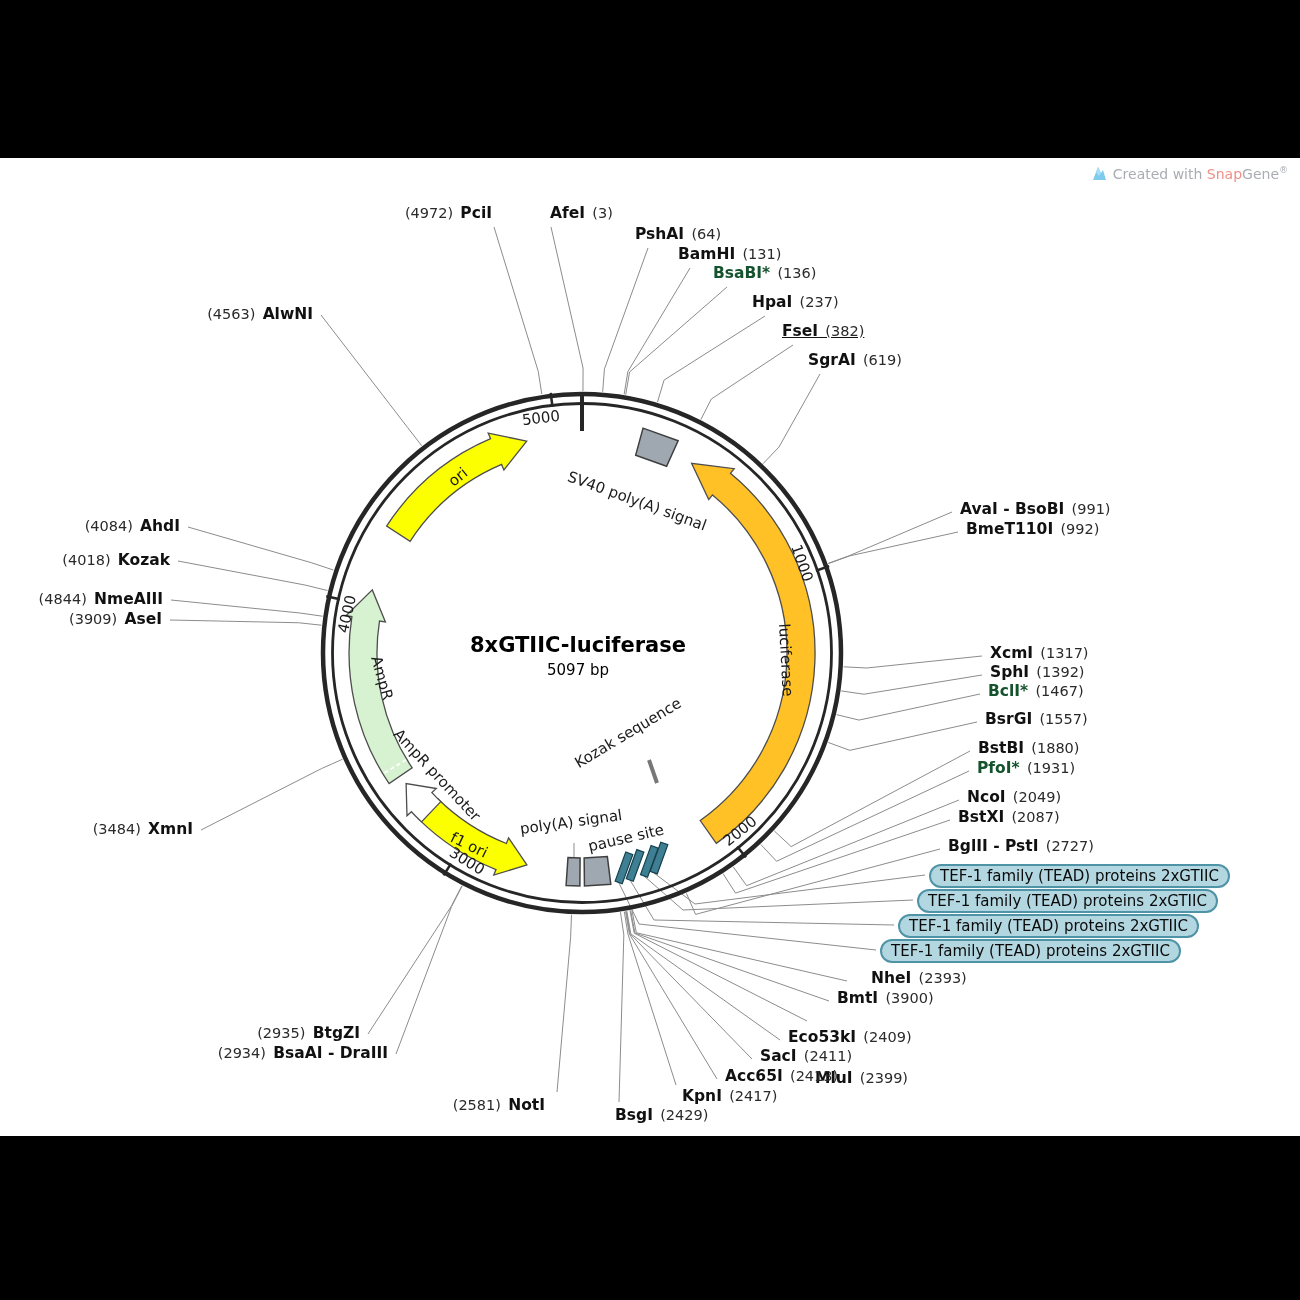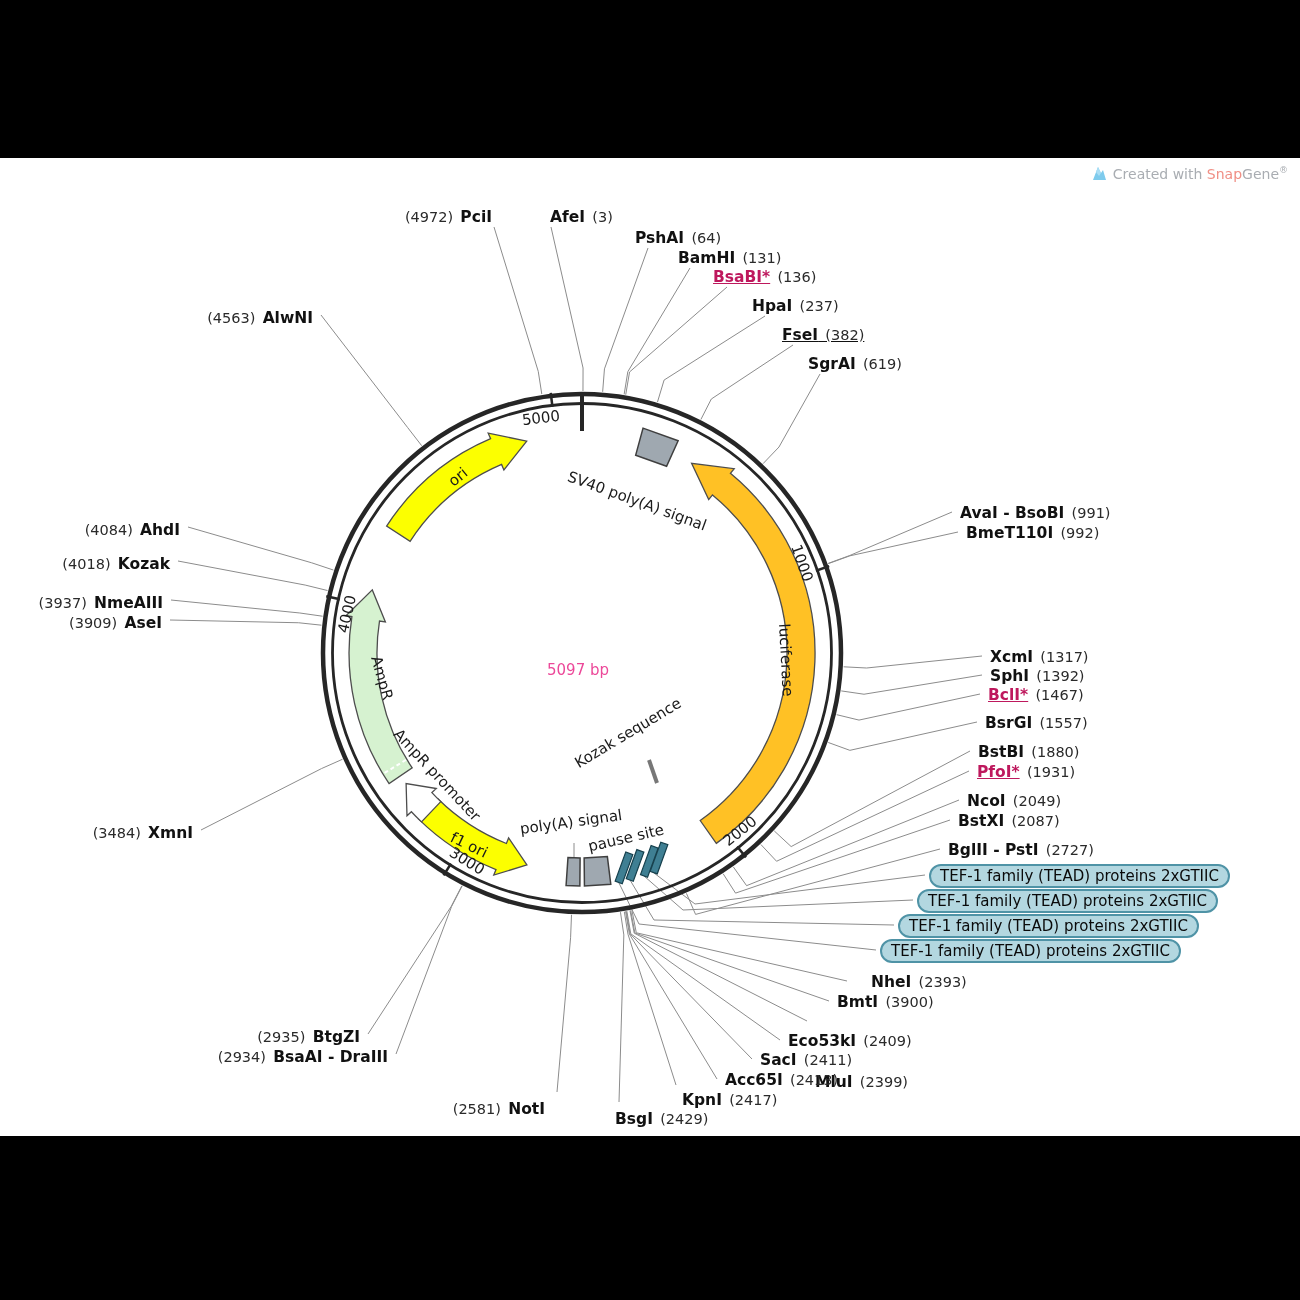--- a/index.html
+++ b/index.html
@@ -2,34 +2,34 @@
 <html><head>
 <meta charset="utf-8">
 <style>
   html,body{margin:0;padding:0;background:#000;}
   .stage{position:relative;width:1300px;height:1300px;background:#ffffff;overflow:hidden;
          font-family:"DejaVu Sans","Liberation Sans",sans-serif;}
   .bar{position:absolute;left:0;width:1300px;background:#000000;}
   .bar.top{top:0;height:158px;}
   .bar.bottom{top:1136px;height:164px;}
   #map{position:absolute;left:0;top:0;}
-  .lbl{position:absolute;white-space:nowrap;font-size:15px;line-height:27px;color:#111;}
+  .lbl{position:absolute;white-space:nowrap;font-size:15px;line-height:19px;color:#111;}
   .ename{font-weight:bold;font-size:15.5px;color:#111;}
-  .ename.gray{color:#be185d;text-decoration:underline;}
+  .ename.gray{color:#14532d;}
   .epos{font-size:14.5px;color:#2a2a2a;}
   .inner-lbl{position:absolute;white-space:nowrap;font-size:15px;color:#1a1a1a;
              transform-origin:center center;}
   .tick-lbl{position:absolute;white-space:nowrap;font-size:15px;color:#1a1a1a;
             transform-origin:center center;}
   .pill{position:absolute;font-size:15px;line-height:18px;color:#0a0a0a;background:#b3d7e0;
         border:2px solid #4f93a6;border-radius:12px;padding:1px 9px;white-space:nowrap;}
   .title{position:absolute;left:378px;top:633px;width:400px;text-align:center;
          font-size:21px;font-weight:bold;color:#000;}
   .subtitle{position:absolute;left:378px;top:661px;width:400px;text-align:center;
-            font-size:15px;color:#ec4899;}
+            font-size:15px;color:#000000;}
   .watermark{position:absolute;top:165px;right:12px;font-size:14px;color:#a9adb2;}
   .watermark .red{color:#f08f85;}
   .watermark .logo{display:inline-block;vertical-align:-2px;margin-right:6px;}
   .watermark sup{font-size:9px;}
 </style>
 </head>
 <body>
 
 <div class="stage">
   <div class="bar top"></div>
@@ -94,20 +94,21 @@
       <polygon points="635.698380605215,455.1579318739882 643.0327935659272,428.1356006177525 678.1321221412328,440.7557654667079 666.579764115677,466.2615103891636" fill="#9FA8B0" stroke="#3f3f3f" stroke-width="1.5"></polygon>
       <polygon points="580.1047165419727,857.9912385947598 579.8458485574617,885.9900419150197 566.0714852769021,885.4549040539176 567.9856415526392,857.5204091461508" fill="#9FA8B0" stroke="#3f3f3f" stroke-width="1.5"></polygon>
       <polygon points="607.3322424387892,856.4288020242523 610.7922560401848,884.2141993739062 584.4413617417166,885.9872094189852 584.147979214815,857.9887464845149" fill="#9FA8B0" stroke="#3f3f3f" stroke-width="1.5"></polygon>
       <rect x="620.2381146845037" y="852.4371960020902" width="7.5" height="31" fill="#3F7F93" stroke="#16404d" stroke-width="1.2" transform="rotate(20 623.9881146845037 867.9371960020902)"></rect>
       <rect x="631.305110226594" y="849.9762463873172" width="7.5" height="31" fill="#3F7F93" stroke="#16404d" stroke-width="1.2" transform="rotate(20 635.055110226594 865.4762463873172)"></rect>
       <rect x="645.5780115478465" y="845.8937111839343" width="7.5" height="31" fill="#3F7F93" stroke="#16404d" stroke-width="1.2" transform="rotate(20 649.3280115478465 861.3937111839343)"></rect>
       <rect x="655.2624655910914" y="842.5123902196668" width="7.5" height="31" fill="#3F7F93" stroke="#16404d" stroke-width="1.2" transform="rotate(20 659.0124655910914 858.0123902196668)"></rect>
       <line x1="649" y1="760" x2="657" y2="783" stroke="#777777" stroke-width="4"></line>
     </svg>
 
+  <div class="title">8xGTIIC-luciferase</div>
   <div class="subtitle">5097 bp</div>
 
   <div id="labels">
       <div class="tick-lbl" style="left: 802.142px; top: 562.549px; transform: translate(-50%, -50%) rotate(70.6298deg);">1000</div>
       <div class="tick-lbl" style="left: 740.346px; top: 830.681px; transform: translate(-50%, -50%) rotate(-38.7404deg);">2000</div>
       <div class="tick-lbl" style="left: 466.896px; top: 861.315px; transform: translate(-50%, -50%) rotate(31.8893deg);">3000</div>
       <div class="tick-lbl" style="left: 347.3px; top: 613.503px; transform: translate(-50%, -50%) rotate(-77.4809deg);">4000</div>
       <div class="tick-lbl" style="left: 541.418px; top: 418.485px; transform: translate(-50%, -50%) rotate(-6.85109deg);">5000</div>
       <div class="inner-lbl" style="left: 786px; top: 660px; transform: translate(-50%, -50%) rotate(87deg);">luciferase</div>
       <div class="inner-lbl" style="left: 458px; top: 477px; transform: translate(-50%, -50%) rotate(-39deg);">ori</div>
@@ -143,21 +144,21 @@
       <div class="lbl" style="left: 788px; top: 1028px;"><span class="ename">Eco53kI</span><span class="epos"> (2409)</span></div>
       <div class="lbl" style="left: 760px; top: 1047px;"><span class="ename">SacI</span><span class="epos"> (2411)</span></div>
       <div class="lbl" style="left: 725px; top: 1067px;"><span class="ename">Acc65I</span><span class="epos"> (2413)</span></div>
       <div class="lbl" style="left: 682px; top: 1087px;"><span class="ename">KpnI</span><span class="epos"> (2417)</span></div>
       <div class="lbl" style="left: 615px; top: 1106px;"><span class="ename">BsgI</span><span class="epos"> (2429)</span></div>
       <div class="lbl" style="right: 755px; top: 1096px;"><span class="epos">(2581) </span><span class="ename">NotI</span></div>
       <div class="lbl" style="right: 912px; top: 1044px;"><span class="epos">(2934) </span><span class="ename">BsaAI - DraIII</span></div>
       <div class="lbl" style="right: 940px; top: 1024px;"><span class="epos">(2935) </span><span class="ename">BtgZI</span></div>
       <div class="lbl" style="right: 1107px; top: 820px;"><span class="epos">(3484) </span><span class="ename">XmnI</span></div>
       <div class="lbl" style="right: 1138px; top: 610px;"><span class="epos">(3909) </span><span class="ename">AseI</span></div>
-      <div class="lbl" style="right: 1137px; top: 590px;"><span class="epos">(3937) </span><span class="ename">NmeAIII</span></div>
+      <div class="lbl" style="right: 1137px; top: 590px;"><span class="epos">(4844) </span><span class="ename">NmeAIII</span></div>
       <div class="lbl" style="right: 1130px; top: 551px;"><span class="epos">(4018) </span><span class="ename">Kozak</span></div>
       <div class="lbl" style="right: 1120px; top: 517px;"><span class="epos">(4084) </span><span class="ename">AhdI</span></div>
       <div class="lbl" style="right: 987px; top: 305px;"><span class="epos">(4563) </span><span class="ename">AlwNI</span></div>
       <div class="pill" style="left: 929px; top: 864px;">TEF-1 family (TEAD) proteins 2xGTIIC</div>
       <div class="pill" style="left: 917px; top: 889px;">TEF-1 family (TEAD) proteins 2xGTIIC</div>
       <div class="pill" style="left: 898px; top: 914px;">TEF-1 family (TEAD) proteins 2xGTIIC</div>
       <div class="pill" style="left: 880px; top: 939px;">TEF-1 family (TEAD) proteins 2xGTIIC</div>
     </div>
 
   <div class="watermark">

